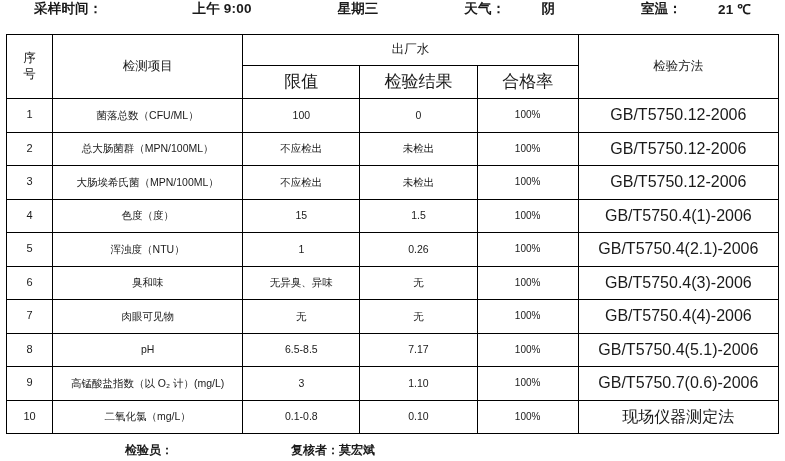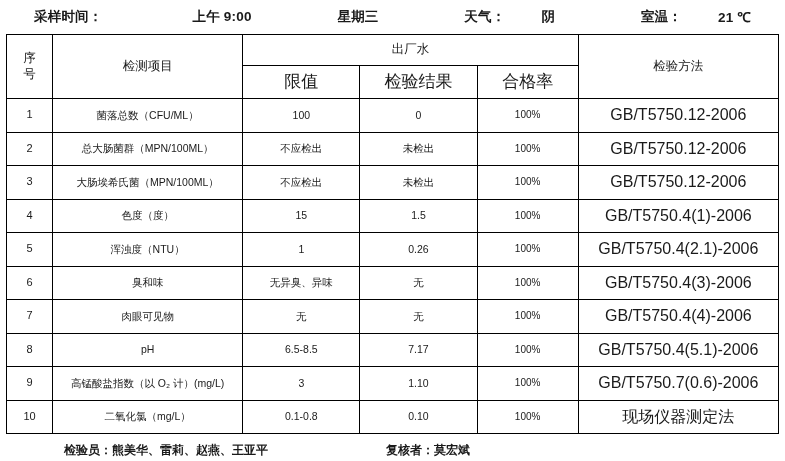--- a/index.html
+++ b/index.html
@@ -17,21 +17,20 @@
   .page {
     position: relative;
     width: 785px;
     height: 461px;
     box-sizing: border-box;
     padding: 0;
   }
   
   .header-line {
     display: flex;
-    align-items: center;
     justify-content: center;
     height: 34px;
     padding: 0 34px;
     font-size: 13.5px;
     font-weight: bold;
     letter-spacing: 0.2px;
     white-space: nowrap;
     gap: 36px;
   }
   .header-line .seg {
@@ -81,21 +80,21 @@
   
   .footer-line {
     display: flex;
     align-items: center;
     height: 32px;
     padding: 0 20px;
     font-size: 12px;
     font-weight: bold;
     white-space: nowrap;
   }
-  .footer-left { margin-left: 44px; }
+  .footer-left { margin-left: 105px; }
   .footer-right { margin-left: 118px; }
 </style>
 </head>
 <body>
 
 <div class="page">
 
   <div class="header-line">
     <span class="seg">采样时间：</span>
     <span class="gap-lg"></span>
@@ -216,18 +215,17 @@
             <td class="cell-result">0.10</td>
             <td class="cell-rate">100%</td>
             <td class="cell-method">现场仪器测定法</td>
           </tr>
         </tbody>
     </table>
   </div>
 
   <div class="footer-line">
     <span class="footer-left">检验员：</span>
-      <span>熊美华、雷莉、赵燕、王亚平</span>
     <span class="footer-right">复核者：</span>
       <span>莫宏斌</span>
   </div>
 
 </div>
 
 </body></html>

